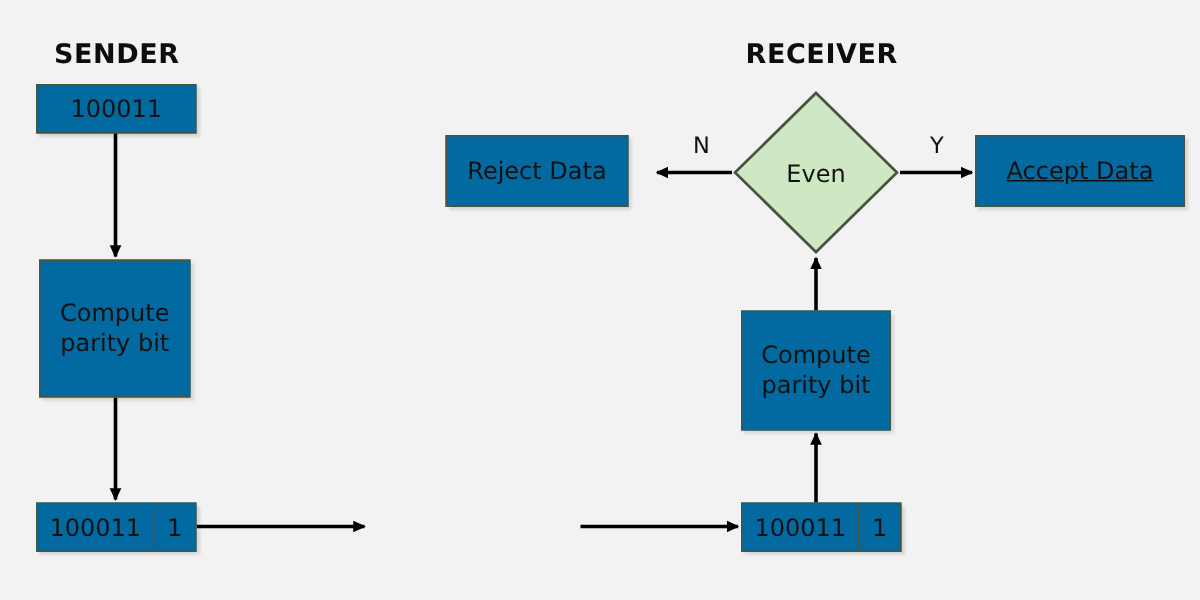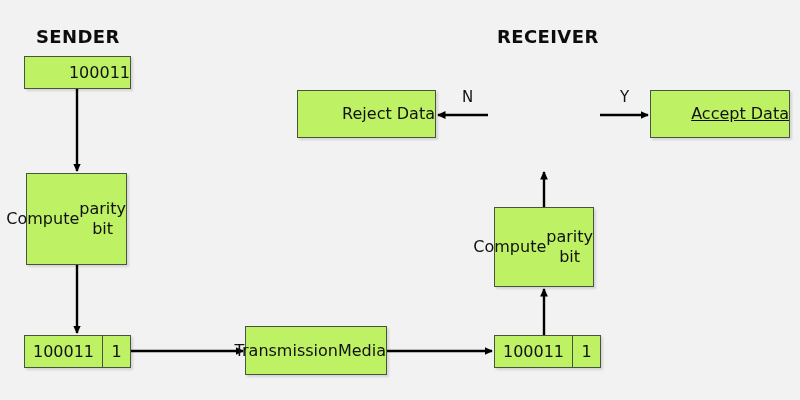--- a/index.html
+++ b/index.html
@@ -21,33 +21,33 @@
   svg.layer {
     position: absolute;
     left: 0;
     top: 0;
     width: 800px;
     height: 400px;
   }
   .node {
     position: absolute;
     box-sizing: border-box;
-    background: #bef264;
+    background: #0369a1;
     border: 1.5px solid #47543f;
     display: flex;
     align-items: center;
-    justify-content: flex-end;
+    justify-content: center;
     text-align: center;
     color: #111111;
     font-size: 16px;
     line-height: 1.22;
     box-shadow: 2px 2px 2px rgba(0,0,0,0.12);
   }
   .node.two-line {
-    flex-direction: row;
+    flex-direction: column;
   }
   .node.frame {
     padding: 0;
     display: flex;
     flex-direction: row;
   }
   .frame .cell {
     display: flex;
     align-items: center;
     justify-content: center;
@@ -132,40 +132,42 @@
   <div class="node two-line" style="left:26px; top:173px; width:101px; height:92px;">
     <span>Compute</span>
     <span>parity bit</span>
   </div>
 
   <div class="node frame" style="left:24px; top:335px; width:107px; height:33px;">
     <span class="cell data">100011</span>
     <span class="cell parity">1</span>
   </div>
 
-  <div class="node two-line" style="left:245px; top:326px; width:142px; height:49px;">
-    <span>Transmission</span>
-    <span>Media</span>
-  </div>
 
   <div class="node frame" style="left:494px; top:335px; width:107px; height:33px;">
     <span class="cell data">100011</span>
     <span class="cell parity">1</span>
   </div>
 
   <div class="node two-line" style="left:494px; top:207px; width:100px; height:80px;">
     <span>Compute</span>
     <span>parity bit</span>
   </div>
 
+  <div class="diamond-wrap" style="left:488px; top:60px;">
+    <svg width="112" height="110" viewBox="0 0 112 110">
+      <polygon points="56,2 110,55 56,108 2,55" fill="#cfe7c3" stroke="#47543f" stroke-width="1.8"></polygon>
+    </svg>
+    <div class="diamond-label">Even</div>
+  </div>
 
   <div class="edge-label" style="left:462px; top:88px;">N</div>
   <div class="edge-label" style="left:620px; top:88px;">Y</div>
 
-  <div class="node" style="left:297px; top:90px; width:139px; height:48px;">
+  <div class="node" style="left:297px; top:90px; width:122px; height:48px;">
     <span>Reject Data</span>
   </div>
 
   <div class="node" style="left:650px; top:90px; width:140px; height:48px;text-decoration:underline;">
     <span>Accept Data</span>
   </div>
 
 </div>
 
 </body></html>

